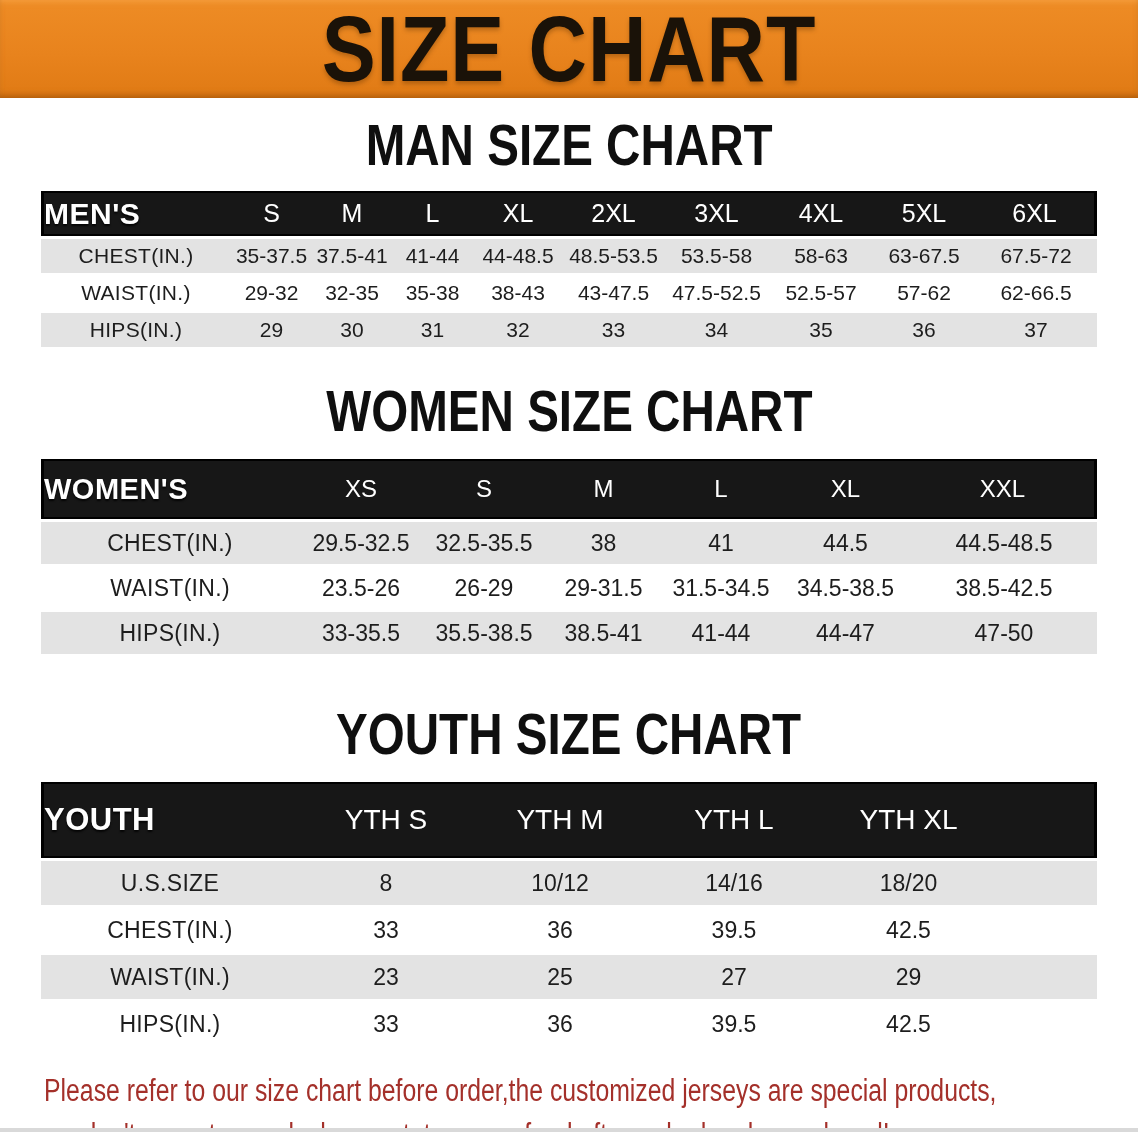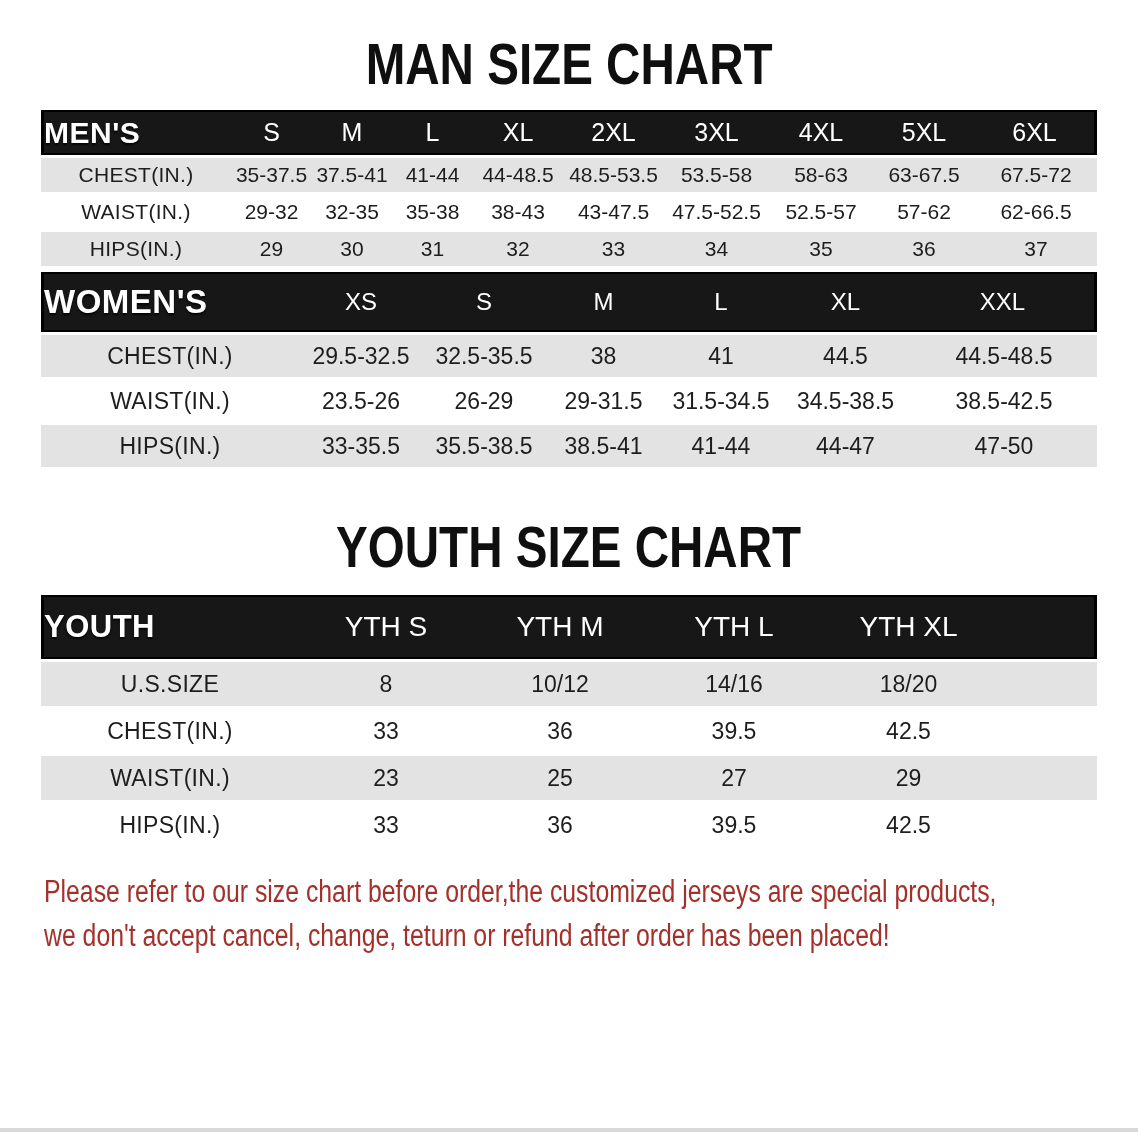--- a/index.html
+++ b/index.html
@@ -27,21 +27,21 @@
     transform:scaleX(.88); transform-origin:center;
     letter-spacing:1px; white-space:nowrap;
     text-shadow:0 3px 5px rgba(90,45,0,.35);
   }
   
   .section-heading{
     text-align:center; font-size:58px; font-weight:700; line-height:62px;
     color:var(--heading_text); white-space:nowrap;
   }
   .section-heading > span{display:inline-block; transform:scaleX(.82); transform-origin:center;}
-  .sec-men   .section-heading{margin:33px 0 12px;}
+  .sec-men   .section-heading{margin:16px 0 12px;}
   .sec-women .section-heading{margin:30px 0 14px;}
   .sec-youth .section-heading{margin:46px 12px 14px;}
   
   .size-table{
     width:1056px; margin:0 auto; table-layout:fixed;
     border-collapse:separate; border-spacing:0 3px;
   }
   .size-table th{
     background:var(--table_header_bg); color:var(--table_header_text);
     font-weight:400; text-align:center; border-top:2px solid #000; border-bottom:2px solid #000;
@@ -53,38 +53,41 @@
     text-shadow:0 2px 2px rgba(0,0,0,.8);
   }
   .size-table td{text-align:center; color:var(--cell_text);}
   .size-table tbody tr:nth-child(odd) td{background:var(--row_stripe);}
   .size-table tbody tr:nth-child(even) td{background:var(--row_white);}
   .size-table td.row-label{letter-spacing:.3px;margin-top:10px;}
   .tbl-men   th{height:45px; font-size:25px;}
   .tbl-men   th.corner{font-size:30px;}
   .tbl-men   td{height:34px; font-size:21px;}
   .tbl-women th{height:60px; font-size:24px;}
-  .tbl-women th.corner{font-size:33px;}
+  .tbl-women th.corner{font-size:29px;}
   .tbl-women td{height:42px; font-size:23px;}
-  .tbl-youth th{height:64px; font-size:28px;}
+  .tbl-youth th{height:76px; font-size:28px;}
   .tbl-youth th.corner{font-size:31px;}
   .tbl-youth td{height:44px; font-size:23px;}
   
   .footer-note{margin-top:20px; padding-left:44px;}
   .footer-note p{
     color:var(--footer_text); font-size:31px; line-height:44px; white-space:nowrap;
     transform:scaleX(.80); transform-origin:left center;
   }
   .bottom-edge{position:absolute; left:0; bottom:0; width:100%; height:4px; background:#d9d9d9;}
 </style>
 </head>
 <body>
 
 <div class="page">
 
+  <header class="banner">
+    <span class="banner-title">SIZE CHART</span>
+  </header>
 
   <section class="chart-section sec-men">
     <h2 class="section-heading"><span>MAN SIZE CHART</span></h2>
     <table class="size-table tbl-men">
       <colgroup>
         <col style="width:190px">
           <col style="width:81px">
           <col style="width:80px">
           <col style="width:81px">
           <col style="width:90px">
@@ -143,20 +146,21 @@
             <td>34</td>
             <td>35</td>
             <td>36</td>
             <td>37</td>
           </tr>
         </tbody>
       </table>
   </section>
 
   <section class="chart-section sec-women">
+    <h2 class="section-heading"><span>WOMEN SIZE CHART</span></h2>
     <table class="size-table tbl-women">
       <colgroup>
         <col style="width:258px">
           <col style="width:124px">
           <col style="width:122px">
           <col style="width:117px">
         <col style="width:118px">
           <col style="width:131px">
           <col style="width:186px">
       </colgroup>

